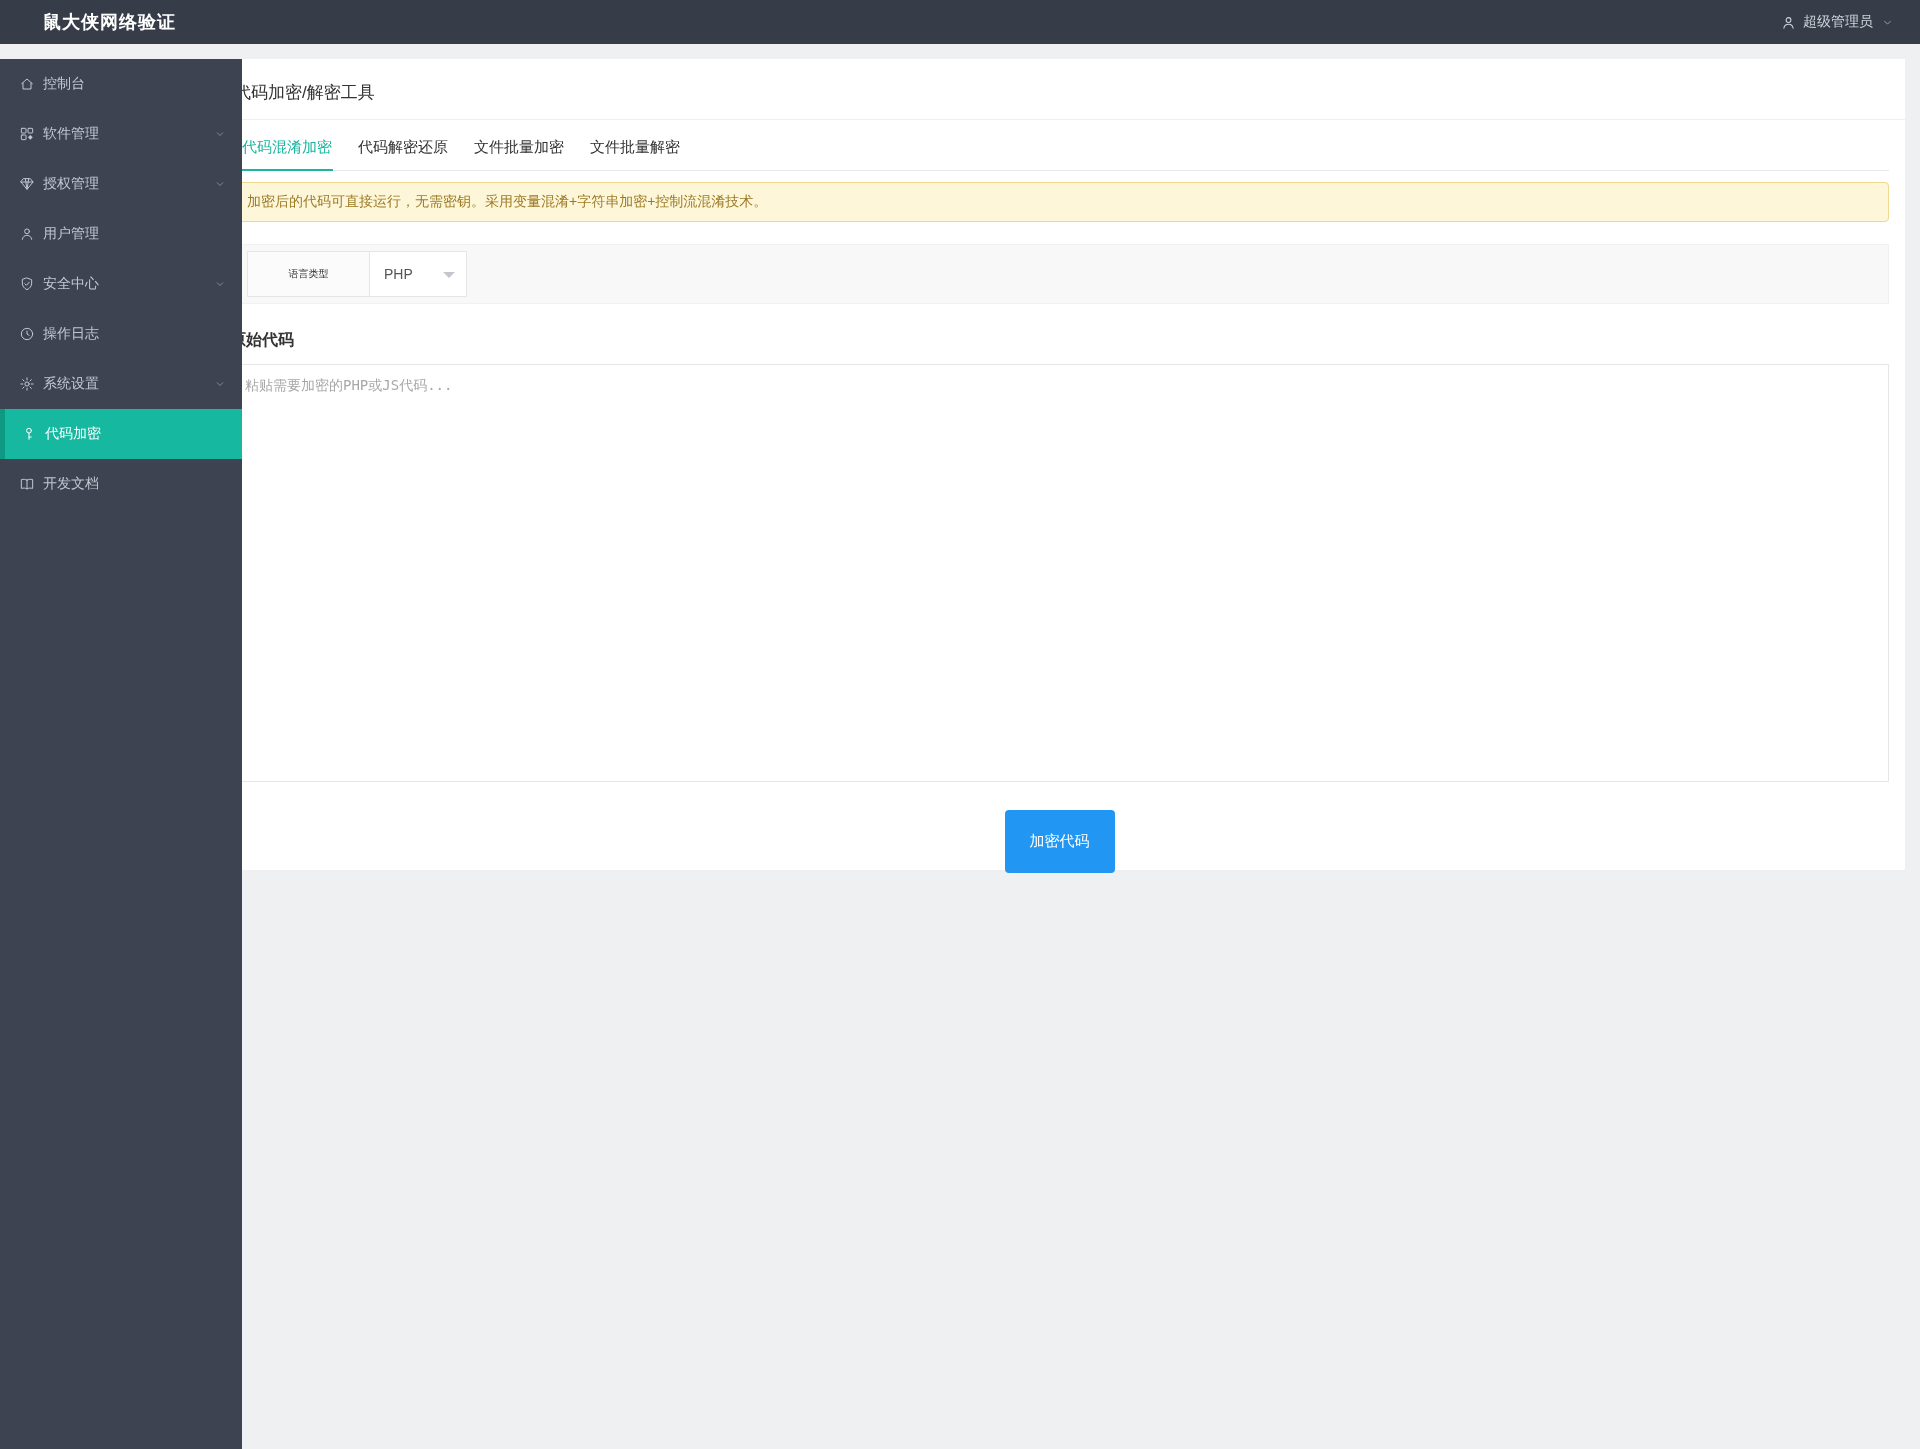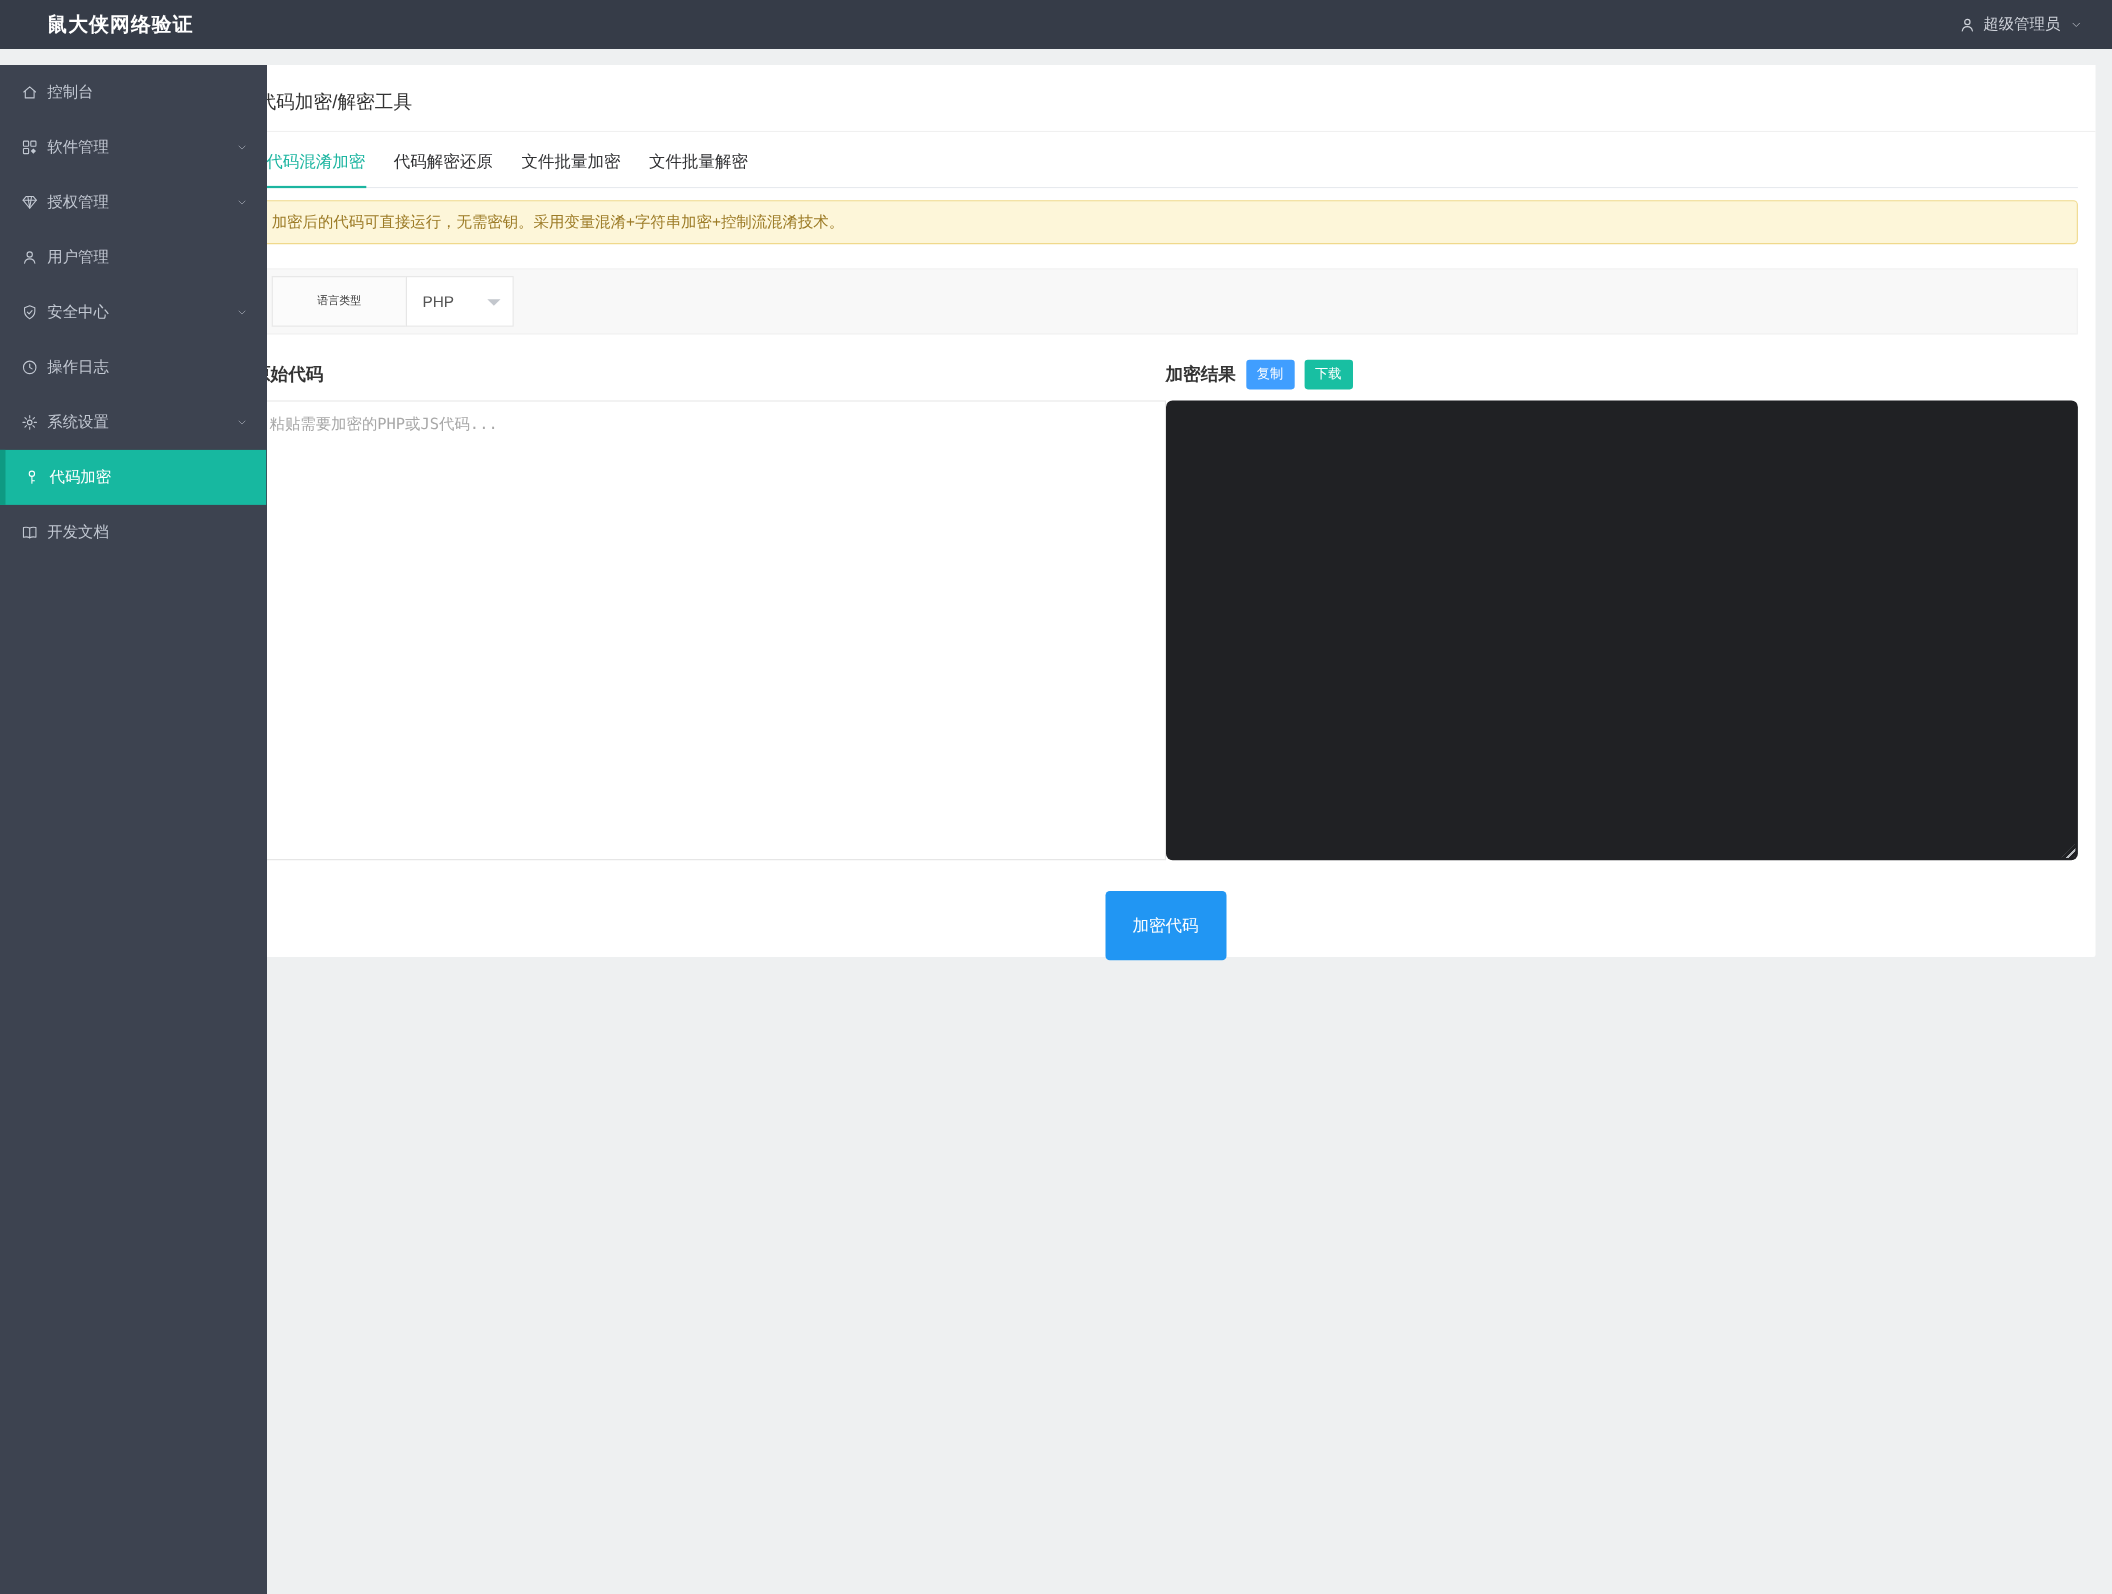--- a/index.html
+++ b/index.html
@@ -230,30 +230,19 @@
       </div>
     </div>
 
     <div class="editor-row">
       <div class="ed-col">
         <div class="col-head">
           <span class="col-label">原始代码</span>
         </div>
         <textarea class="src-textarea" placeholder="粘贴需要加密的PHP或JS代码..." style=""></textarea>
       </div>
-      <div class="ed-col">
-        <div class="col-head">
-          <span class="col-label">加密结果</span>
-          <button class="mini-btn copy">复制</button>
-          <button class="mini-btn down">下载</button>
-        </div>
-        <div class="result-box">
-          <span></span>
-          <span class="grip"></span>
-        </div>
-      </div>
     </div>
 
     <div class="btn-row">
       <button class="encrypt-btn">加密代码</button>
     </div>
   </div>
 </div>
 
 </body></html>

